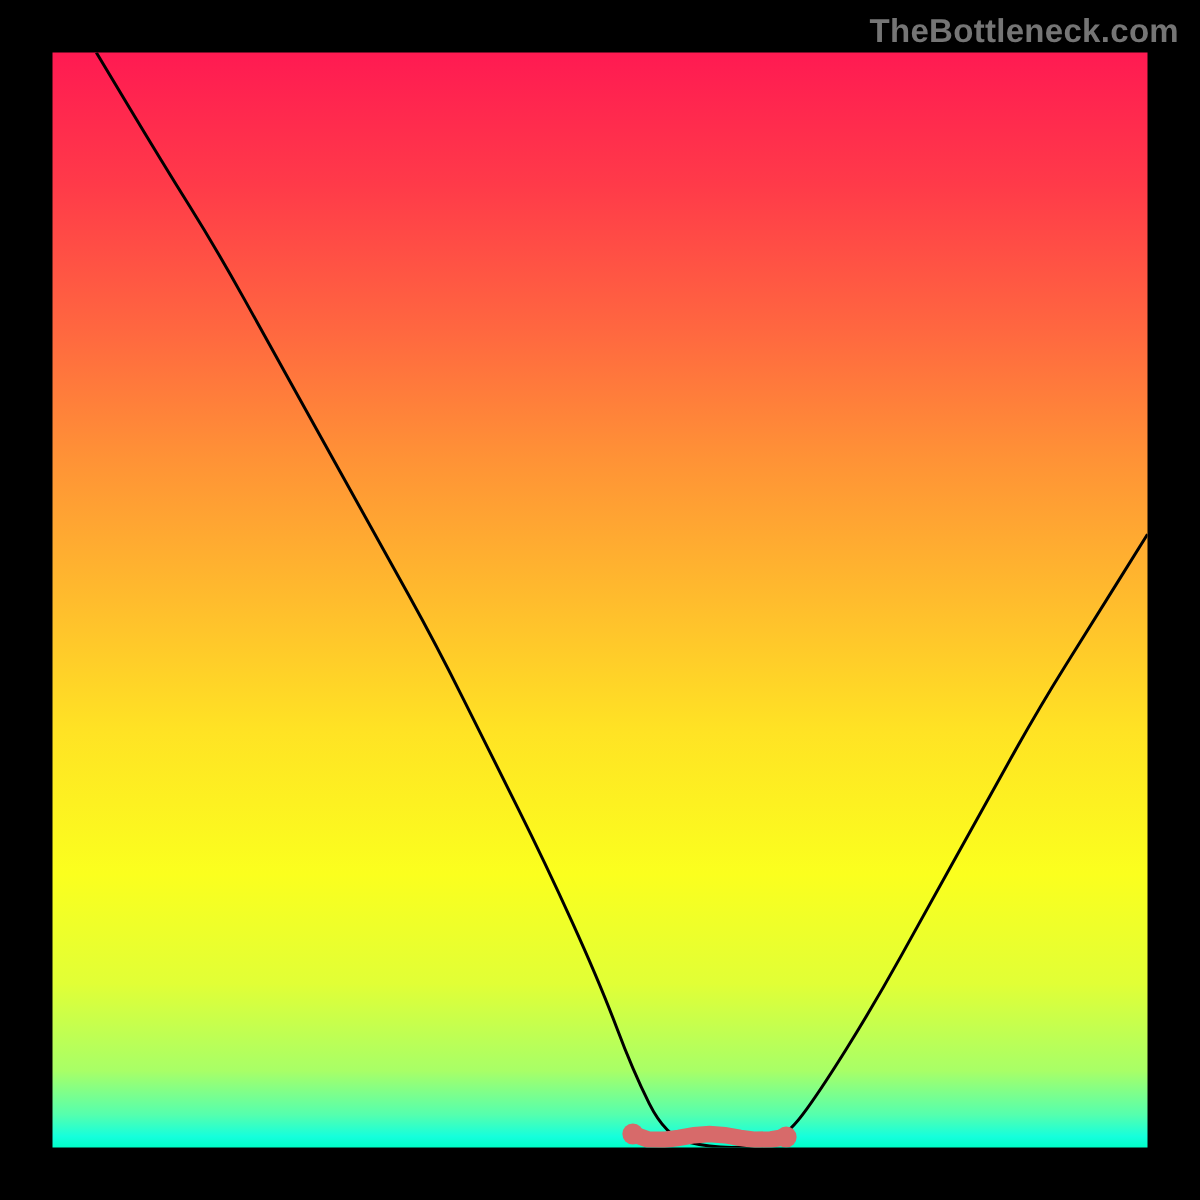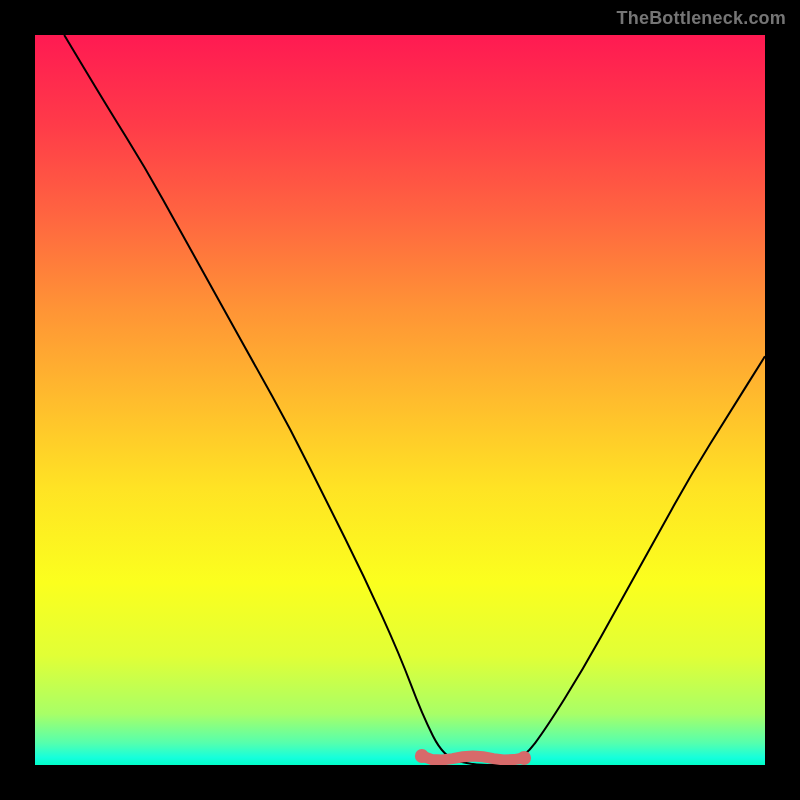--- a/index.html
+++ b/index.html
@@ -29,21 +29,21 @@
       #55ffae 97%,
       #15ffdc 99%,
       #00ffc9 100%
     );
   }
   .watermark {
     position: absolute;
     top: 8px;
     right: 14px;
     font-family: Arial, Helvetica, sans-serif;
-    font-size: 18px;
+    font-size: 22px;
     font-weight: bold;
     color: #757575;
     letter-spacing: 0.2px;
   }
   .curve-svg {
     position: absolute;
     left: 0; top: 0;
     width: 730px;
     height: 730px;
   }

